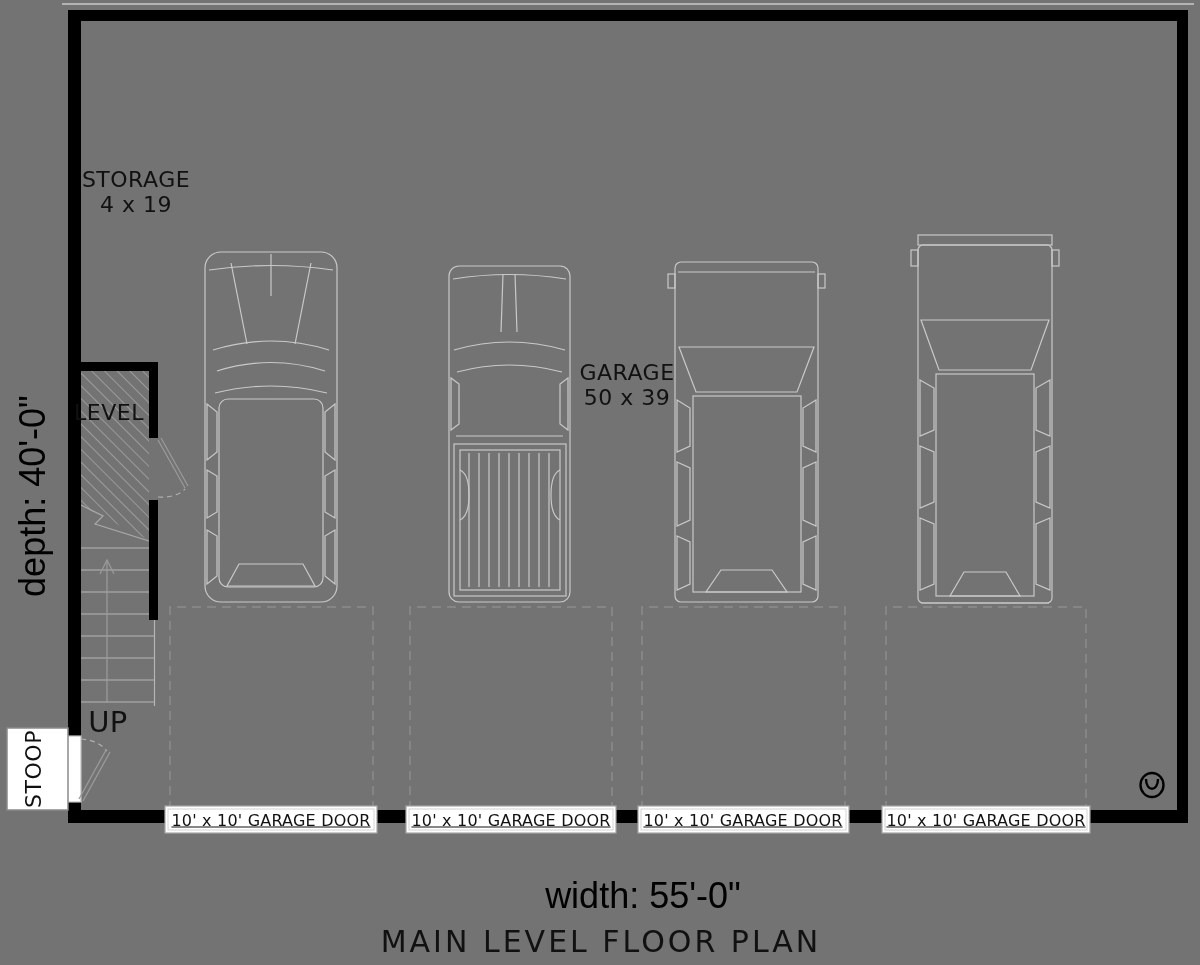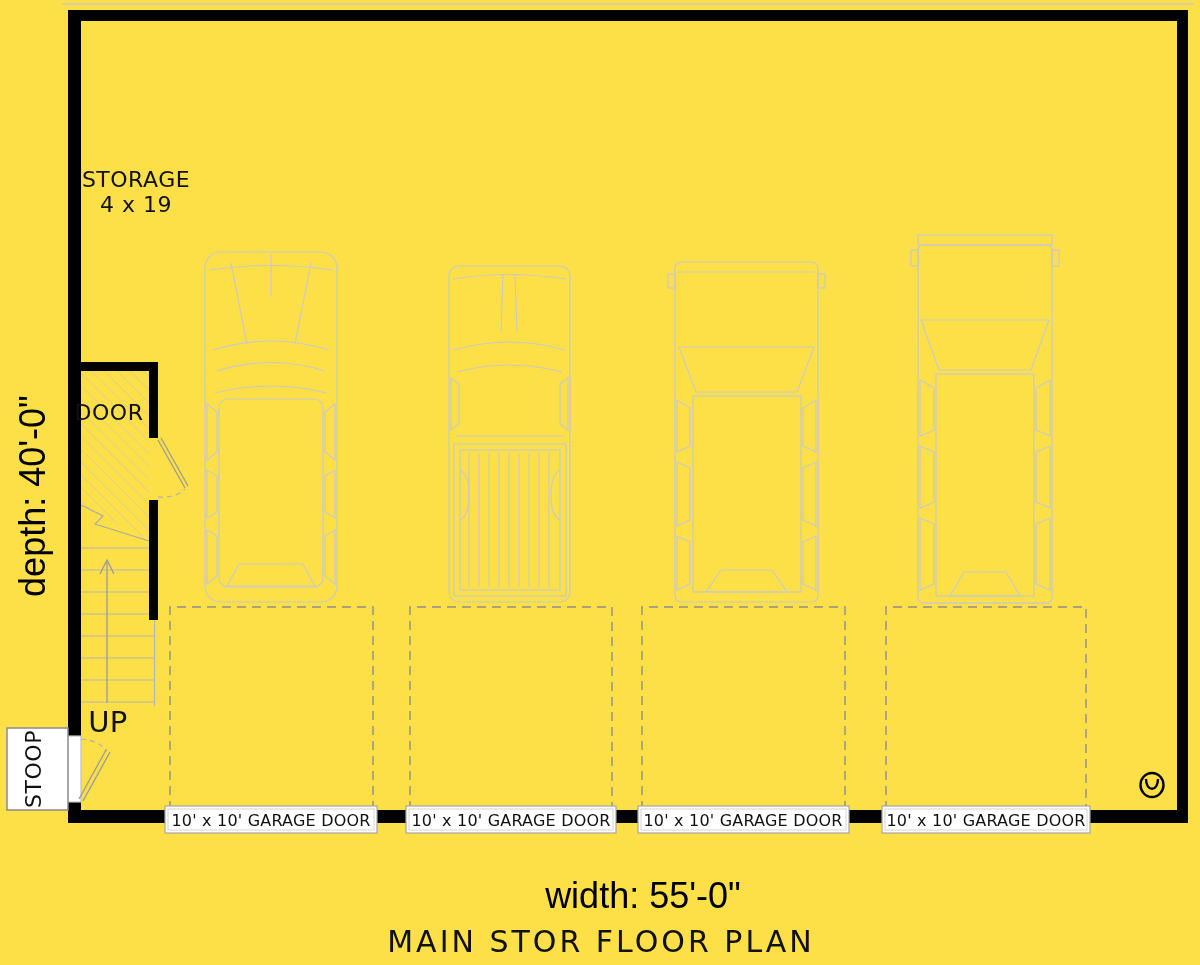--- a/index.html
+++ b/index.html
@@ -1,24 +1,24 @@
 <!DOCTYPE html>
 <html><head>
 <meta charset="utf-8">
 <style>
   html,body{margin:0;padding:0;background:#ffffff;}
-  .plan{position:relative;width:1200px;height:965px;background:#fde047;overflow:hidden;
+  .plan{position:relative;width:1200px;height:965px;background:#737373;overflow:hidden;
         font-family:"DejaVu Sans",sans-serif;color:#000;}
   .plan svg{position:absolute;left:0;top:0;}
   .lbl{position:absolute;transform:translate(-50%,-50%);white-space:nowrap;
        font-family:"DejaVu Sans",sans-serif;color:#111;text-align:center;}
   .hand{font-size:22px;line-height:25px;letter-spacing:0.5px;}
   .rot{transform:translate(-50%,-50%) rotate(-90deg);}
   .dim{font-family:"Liberation Sans",sans-serif;font-size:36px;letter-spacing:0px;color:#000;}
-  .doorlbl{font-size:16px;letter-spacing:0.2px;}
+  .doorlbl{font-size:16px;letter-spacing:0.2px;text-decoration:underline;}
   .title{font-size:30px;letter-spacing:3px;}
 </style>
 </head>
 <body>
 
 <div class="plan">
 
 <svg width="1200" height="965" viewBox="0 0 1200 965">
   <defs>
     <pattern id="hatch" width="9" height="9" patternUnits="userSpaceOnUse" patternTransform="rotate(-45)">
@@ -175,30 +175,34 @@
     <ellipse cx="1152" cy="785" rx="11.5" ry="12"></ellipse>
     <path d="M1146,779 C1146,792 1158,792 1158,779"></path>
   </g>
 </svg>
 
 <div class="lbl hand" style="left:136px;top:192px;">
   <div>STORAGE</div>
   <div>4 x 19</div>
 </div>
 
-
-<div class="lbl hand" style="left:109px;top:412px;">DOOR</div>
+<div class="lbl hand" style="left:627px;top:385px;">
+  <div>GARAGE</div>
+  <div>50 x 39</div>
+</div>
+
+<div class="lbl hand" style="left:109px;top:412px;">LEVEL</div>
 
 <div class="lbl hand" style="left:108px;top:722px;font-size:29px;">UP</div>
 
 <div class="lbl hand rot" style="left:33px;top:769px;">STOOP</div>
 
 <div class="lbl dim rot" style="left:33px;top:496px;">depth: 40'-0"</div>
 <div class="lbl dim" style="left:643px;top:896px;">width: 55'-0"</div>
 
 <div class="lbl doorlbl" style="left:271px;top:820px;">10' x 10' GARAGE DOOR</div>
 <div class="lbl doorlbl" style="left:511px;top:820px;">10' x 10' GARAGE DOOR</div>
 <div class="lbl doorlbl" style="left:743px;top:820px;">10' x 10' GARAGE DOOR</div>
 <div class="lbl doorlbl" style="left:986px;top:820px;">10' x 10' GARAGE DOOR</div>
 
-<div class="lbl title" style="left:601px;top:941px;">MAIN STOR FLOOR PLAN</div>
+<div class="lbl title" style="left:601px;top:941px;">MAIN LEVEL FLOOR PLAN</div>
 
 </div>
 
 </body></html>

